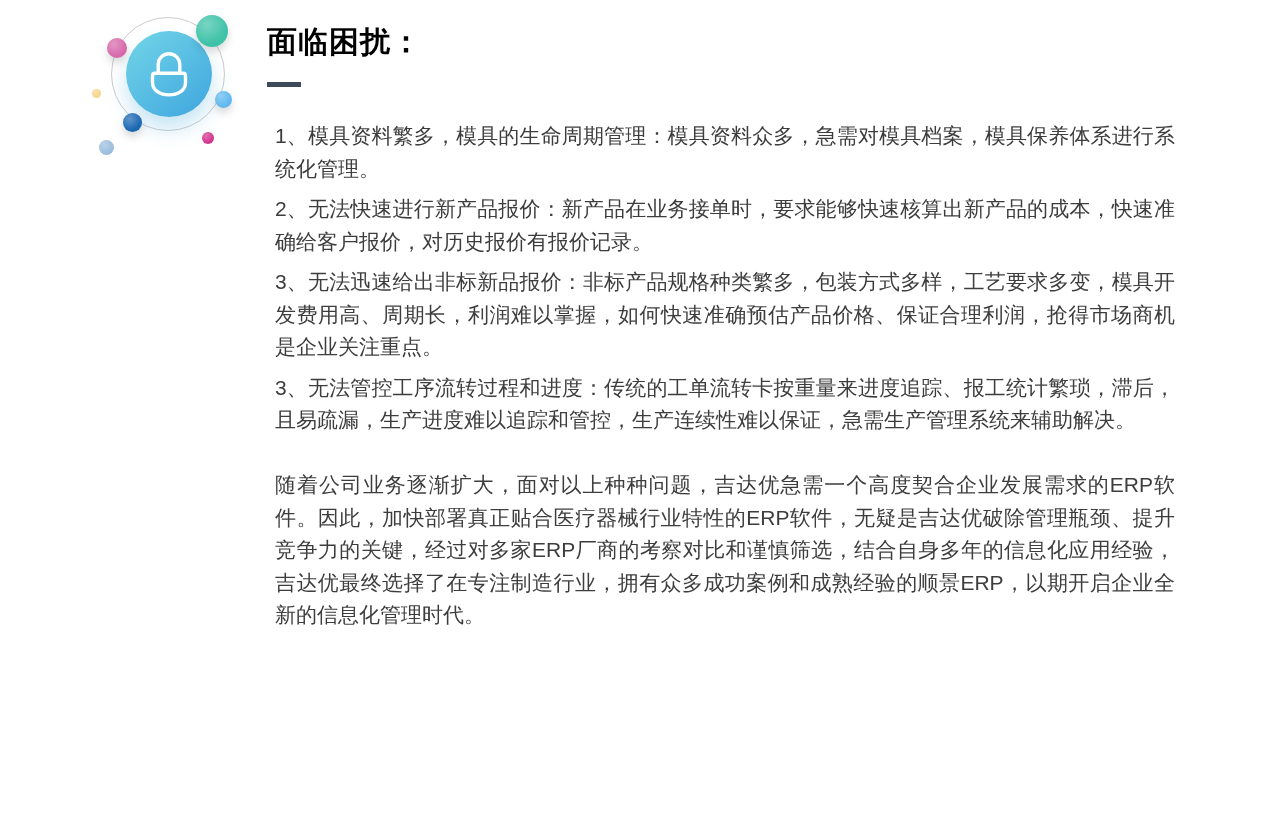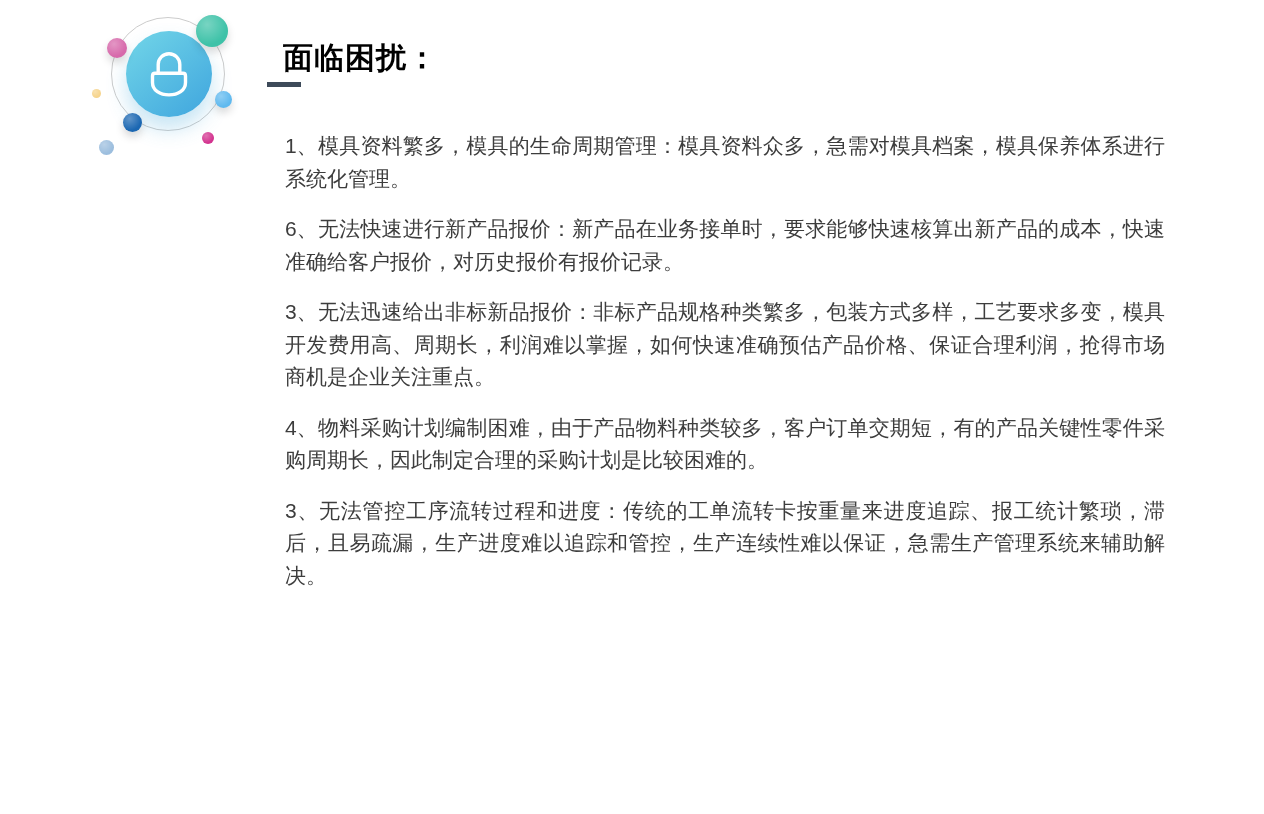--- a/index.html
+++ b/index.html
@@ -22,37 +22,37 @@
   .badge {
     position: absolute; left: 126px; top: 31px;
     width: 86px; height: 86px;
     border-radius: 50%;
     display: flex; align-items: center; justify-content: center;
     box-shadow: 0 12px 20px rgba(70, 170, 220, 0.30);
   }
   .dot { position: absolute; border-radius: 50%; }
   .headline {
     position: absolute; left: 267px; top: 24px;
-    margin: 16px;
+    margin: 0;
     font-size: 30px; line-height: 36px;
     font-weight: bold; color: #000000;
     letter-spacing: 1px;
   }
   .dash {
     position: absolute; left: 267px; top: 82px;
     width: 34px; height: 5px;
   }
   .body-text {
     position: absolute; left: 267px; top: 112px;
     width: 916px;
     font-size: 21px; line-height: 32.5px;
     color: #3d3d3d;
     text-align: justify;
   }
-  .body-text p { margin: 18px; }
+  .body-text p { margin: 8px; }
   .body-text p.closing { margin-top: 32.5px; }
 </style>
 </head>
 <body>
 
 <div class="hero">
   <div class="ring" style="border-color: rgb(204, 204, 204);"></div>
   <div class="badge" style="background: linear-gradient(140deg, rgb(114, 214, 232), rgb(63, 165, 222));">
     <span style="display:flex;">
       <svg width="40" height="46" viewBox="0 0 40 46" fill="none" aria-hidden="true">
@@ -71,17 +71,17 @@
       <div class="dot" style="left: 202px; top: 132px; width: 12px; height: 12px; background: radial-gradient(circle at 35% 30%, rgba(255, 255, 255, 0.3), rgba(255, 255, 255, 0) 65%), rgb(211, 51, 143);"></div>
     </div>
 </div>
 
 <h1 class="headline" style="color: rgb(0, 0, 0);">面临困扰：</h1>
 
 <div class="dash" style="background: rgb(61, 74, 89);"></div>
 
 <div class="body-text">
   <p>1、模具资料繁多，模具的生命周期管理：模具资料众多，急需对模具档案，模具保养体系进行系统化管理。</p>
-  <p>6、无法快速进行新产品报价：新产品在业务接单时，要求能够快速核算出新产品的成本，快速准确给客户报价，对历史报价有报价记录。</p>
+  <p>2、无法快速进行新产品报价：新产品在业务接单时，要求能够快速核算出新产品的成本，快速准确给客户报价，对历史报价有报价记录。</p>
   <p>3、无法迅速给出非标新品报价：非标产品规格种类繁多，包装方式多样，工艺要求多变，模具开发费用高、周期长，利润难以掌握，如何快速准确预估产品价格、保证合理利润，抢得市场商机是企业关注重点。</p>
-  <p>4、物料采购计划编制困难，由于产品物料种类较多，客户订单交期短，有的产品关键性零件采购周期长，因此制定合理的采购计划是比较困难的。</p>
   <p>3、无法管控工序流转过程和进度：传统的工单流转卡按重量来进度追踪、报工统计繁琐，滞后，且易疏漏，生产进度难以追踪和管控，生产连续性难以保证，急需生产管理系统来辅助解决。</p>
+  <p class="closing">随着公司业务逐渐扩大，面对以上种种问题，吉达优急需一个高度契合企业发展需求的ERP软件。因此，加快部署真正贴合医疗器械行业特性的ERP软件，无疑是吉达优破除管理瓶颈、提升竞争力的关键，经过对多家ERP厂商的考察对比和谨慎筛选，结合自身多年的信息化应用经验，吉达优最终选择了在专注制造行业，拥有众多成功案例和成熟经验的顺景ERP，以期开启企业全新的信息化管理时代。</p>
 </div>
 
 </body></html>

